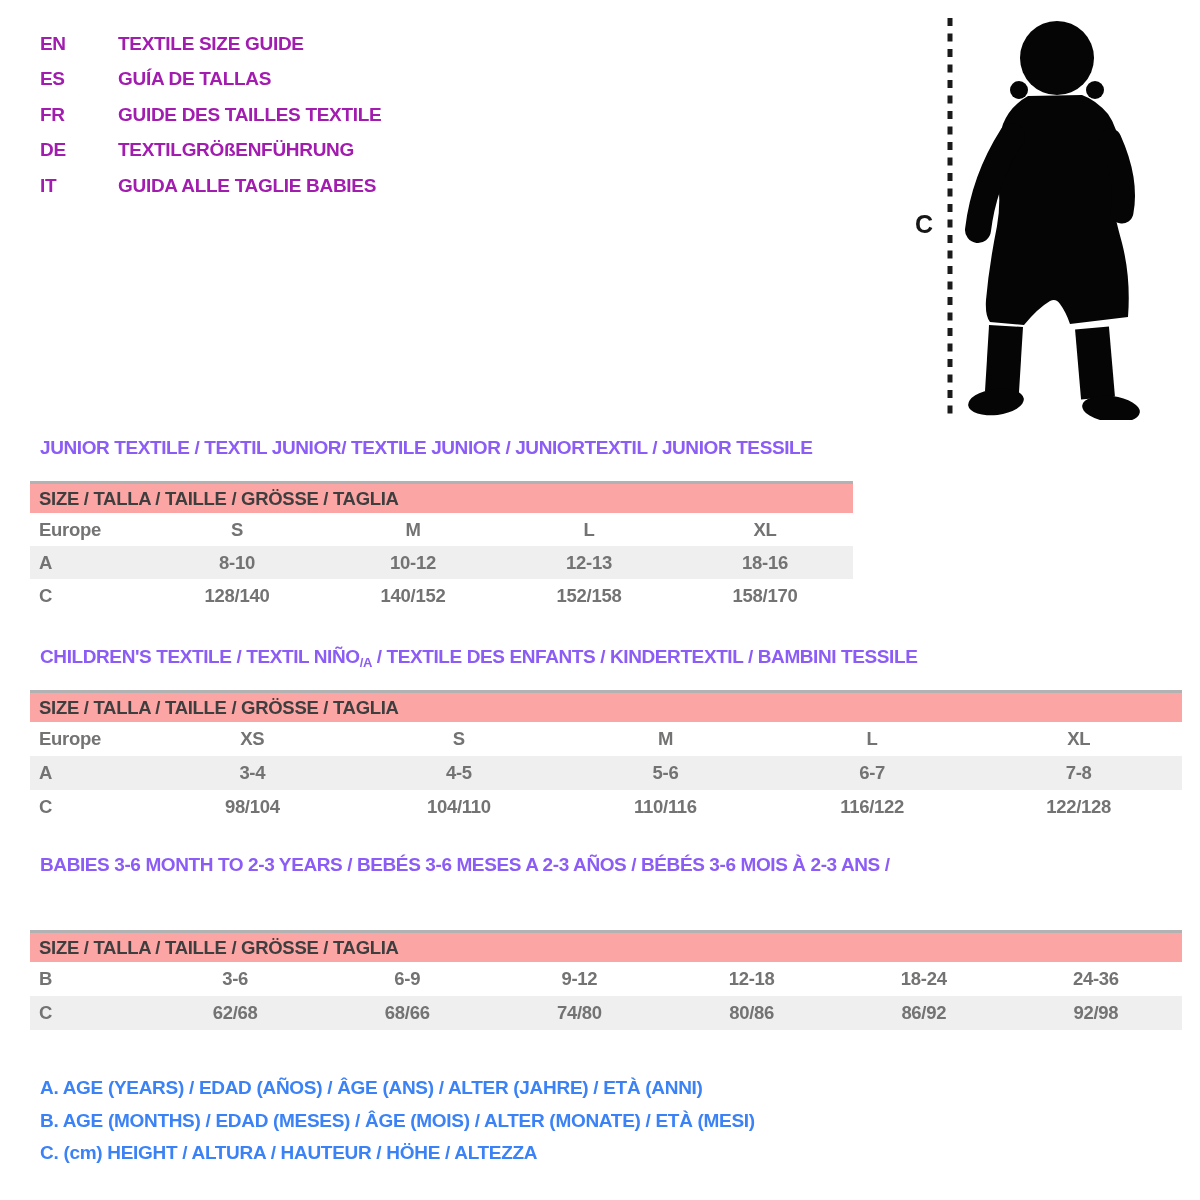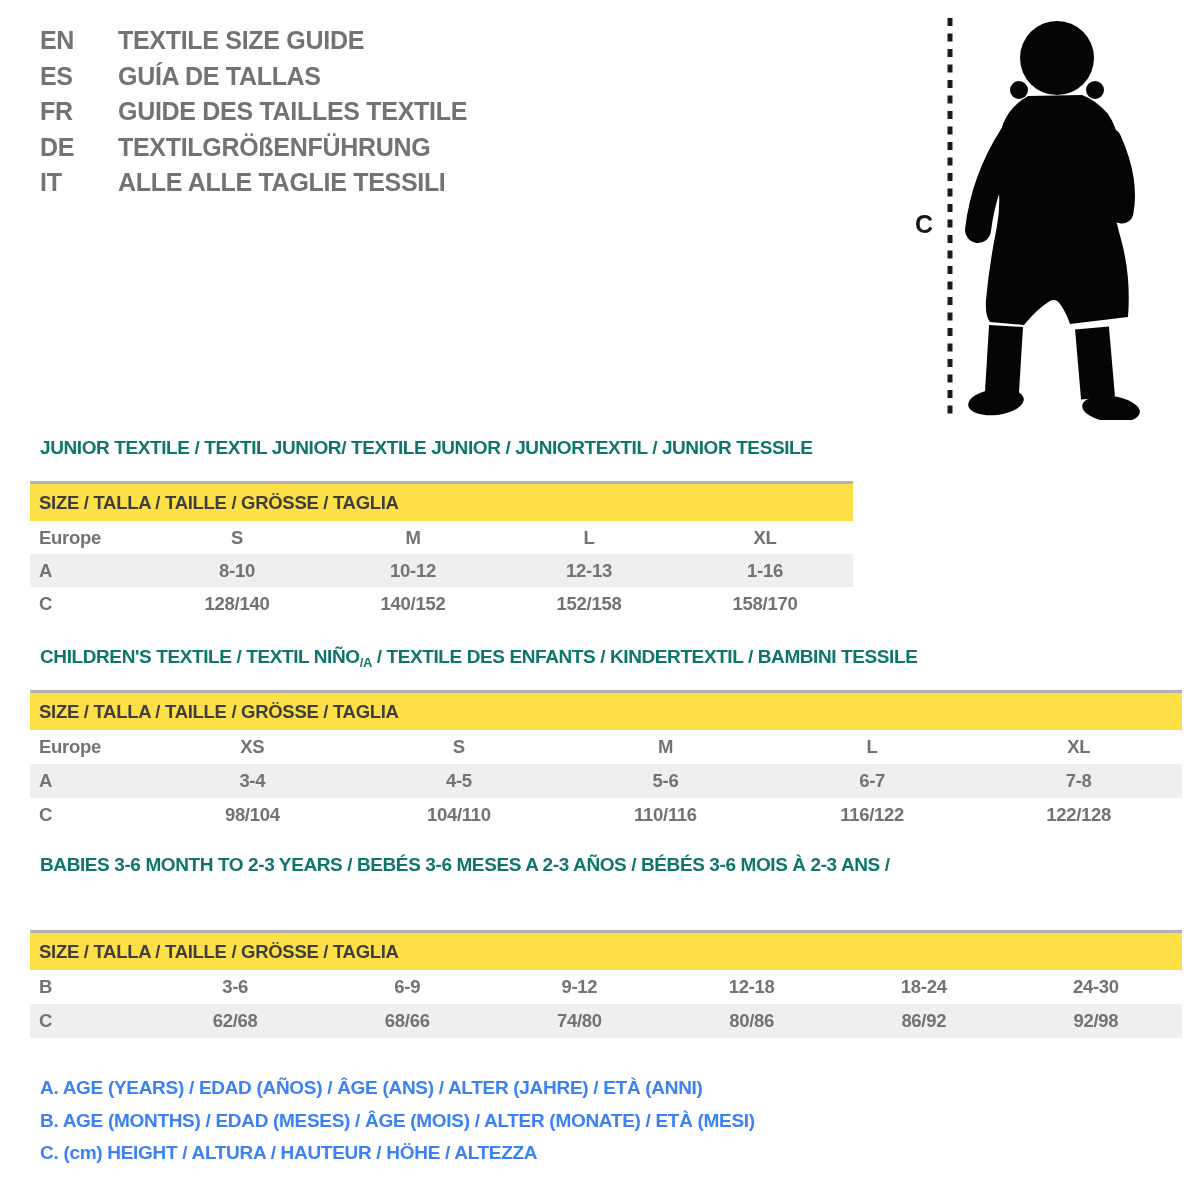--- a/index.html
+++ b/index.html
@@ -4,43 +4,43 @@
 <style>
   html,body{margin:0;padding:0}
   body{
     width:1200px;height:1200px;position:relative;overflow:hidden;
     background:#ffffff;
     font-family:"Liberation Sans",sans-serif;
     font-weight:bold;color:#222;
   }
   
   .langs{position:absolute;left:40px;top:26px}
-  .lang-row{display:flex;align-items:flex-start;height:35.5px;font-size:25px;letter-spacing:-0.3px;color:#737373}
+  .lang-row{display:flex;align-items:center;height:35.5px;font-size:19px;letter-spacing:-0.3px;color:#a21caf}
   .lang-code{width:78px}
   .lang-label{white-space:nowrap}
 
   
   .figure-svg{position:absolute;left:900px;top:8px}
   .c-label{position:absolute;left:915px;top:210px;font-size:25px;color:#161616}
 
   
-  .sec-title{position:absolute;font-size:19px;letter-spacing:-0.4px;color:#0f766e;white-space:nowrap}
+  .sec-title{position:absolute;font-size:19px;letter-spacing:-0.4px;color:#8b5cf6;white-space:nowrap}
   #junior-title{left:40px;top:437px}
   #children-title{left:40px;top:646px}
   #babies-title{left:40px;top:849px;line-height:31px}
   .sub-sz{font-size:13px;vertical-align:-4px}
 
   
   .size-table{position:absolute;left:30px}
   #junior-table{top:481px;width:823px}
   #children-table{top:690px;width:1152px}
   #babies-table{top:930px;width:1152px}
 
   .size-bar{
-    box-sizing:border-box;height:40px;background:#fde047;border-top:3px solid #b2b2b2;
+    box-sizing:border-box;height:32px;background:#fca5a5;border-top:3px solid #b2b2b2;
     display:flex;align-items:center;padding-left:9px;
     font-size:18.5px;color:#3e3e3e;letter-spacing:-0.3px;
   }
   .trow{display:flex;align-items:center;font-size:18.5px;color:#737373}
   #junior-table .trow{height:33px}
   #children-table .trow,#babies-table .trow{height:34px}
   .trow.shaded{background:#efefef}
   .cell{flex:1;text-align:center;letter-spacing:-0.3px}
   .lab{flex:0 0 110px;text-align:left;padding-left:9px}
 
@@ -63,21 +63,21 @@
   <div class="lang-row">
     <span class="lang-code">FR</span>
     <span class="lang-label">GUIDE DES TAILLES TEXTILE</span>
   </div>
   <div class="lang-row">
     <span class="lang-code">DE</span>
     <span class="lang-label">TEXTILGRÖßENFÜHRUNG</span>
   </div>
   <div class="lang-row">
     <span class="lang-code">IT</span>
-    <span class="lang-label">ALLE ALLE TAGLIE TESSILI</span>
+    <span class="lang-label">GUIDA ALLE TAGLIE BABIES</span>
   </div>
 </div>
 
 <svg class="figure-svg" width="250" height="412" viewBox="0 0 250 412">
   <line x1="50" y1="10" x2="50" y2="408" stroke="#1a1a1a" stroke-width="5" stroke-dasharray="8 7.5"></line>
   <g fill="#050505">
 
     <circle cx="157" cy="50" r="37"></circle>
     <circle cx="119" cy="82" r="9"></circle>
     <circle cx="195" cy="82" r="9"></circle>
@@ -120,21 +120,21 @@
     <span class="cell">S</span>
     <span class="cell">M</span>
     <span class="cell">L</span>
     <span class="cell">XL</span>
   </div>
   <div class="trow shaded">
     <span class="cell lab">A</span>
     <span class="cell">8-10</span>
     <span class="cell">10-12</span>
     <span class="cell">12-13</span>
-    <span class="cell">1-16</span>
+    <span class="cell">18-16</span>
   </div>
   <div class="trow">
     <span class="cell lab">C</span>
     <span class="cell">128/140</span>
     <span class="cell">140/152</span>
     <span class="cell">152/158</span>
     <span class="cell">158/170</span>
   </div>
 </div>
 
@@ -172,21 +172,21 @@
 </div>
 <div class="size-table" id="babies-table">
   <div class="size-bar">SIZE / TALLA / TAILLE / GRÖSSE / TAGLIA</div>
   <div class="trow">
     <span class="cell lab">B</span>
     <span class="cell">3-6</span>
     <span class="cell">6-9</span>
     <span class="cell">9-12</span>
     <span class="cell">12-18</span>
     <span class="cell">18-24</span>
-    <span class="cell">24-30</span>
+    <span class="cell">24-36</span>
   </div>
   <div class="trow shaded">
     <span class="cell lab">C</span>
     <span class="cell">62/68</span>
     <span class="cell">68/66</span>
     <span class="cell">74/80</span>
     <span class="cell">80/86</span>
     <span class="cell">86/92</span>
     <span class="cell">92/98</span>
   </div>

